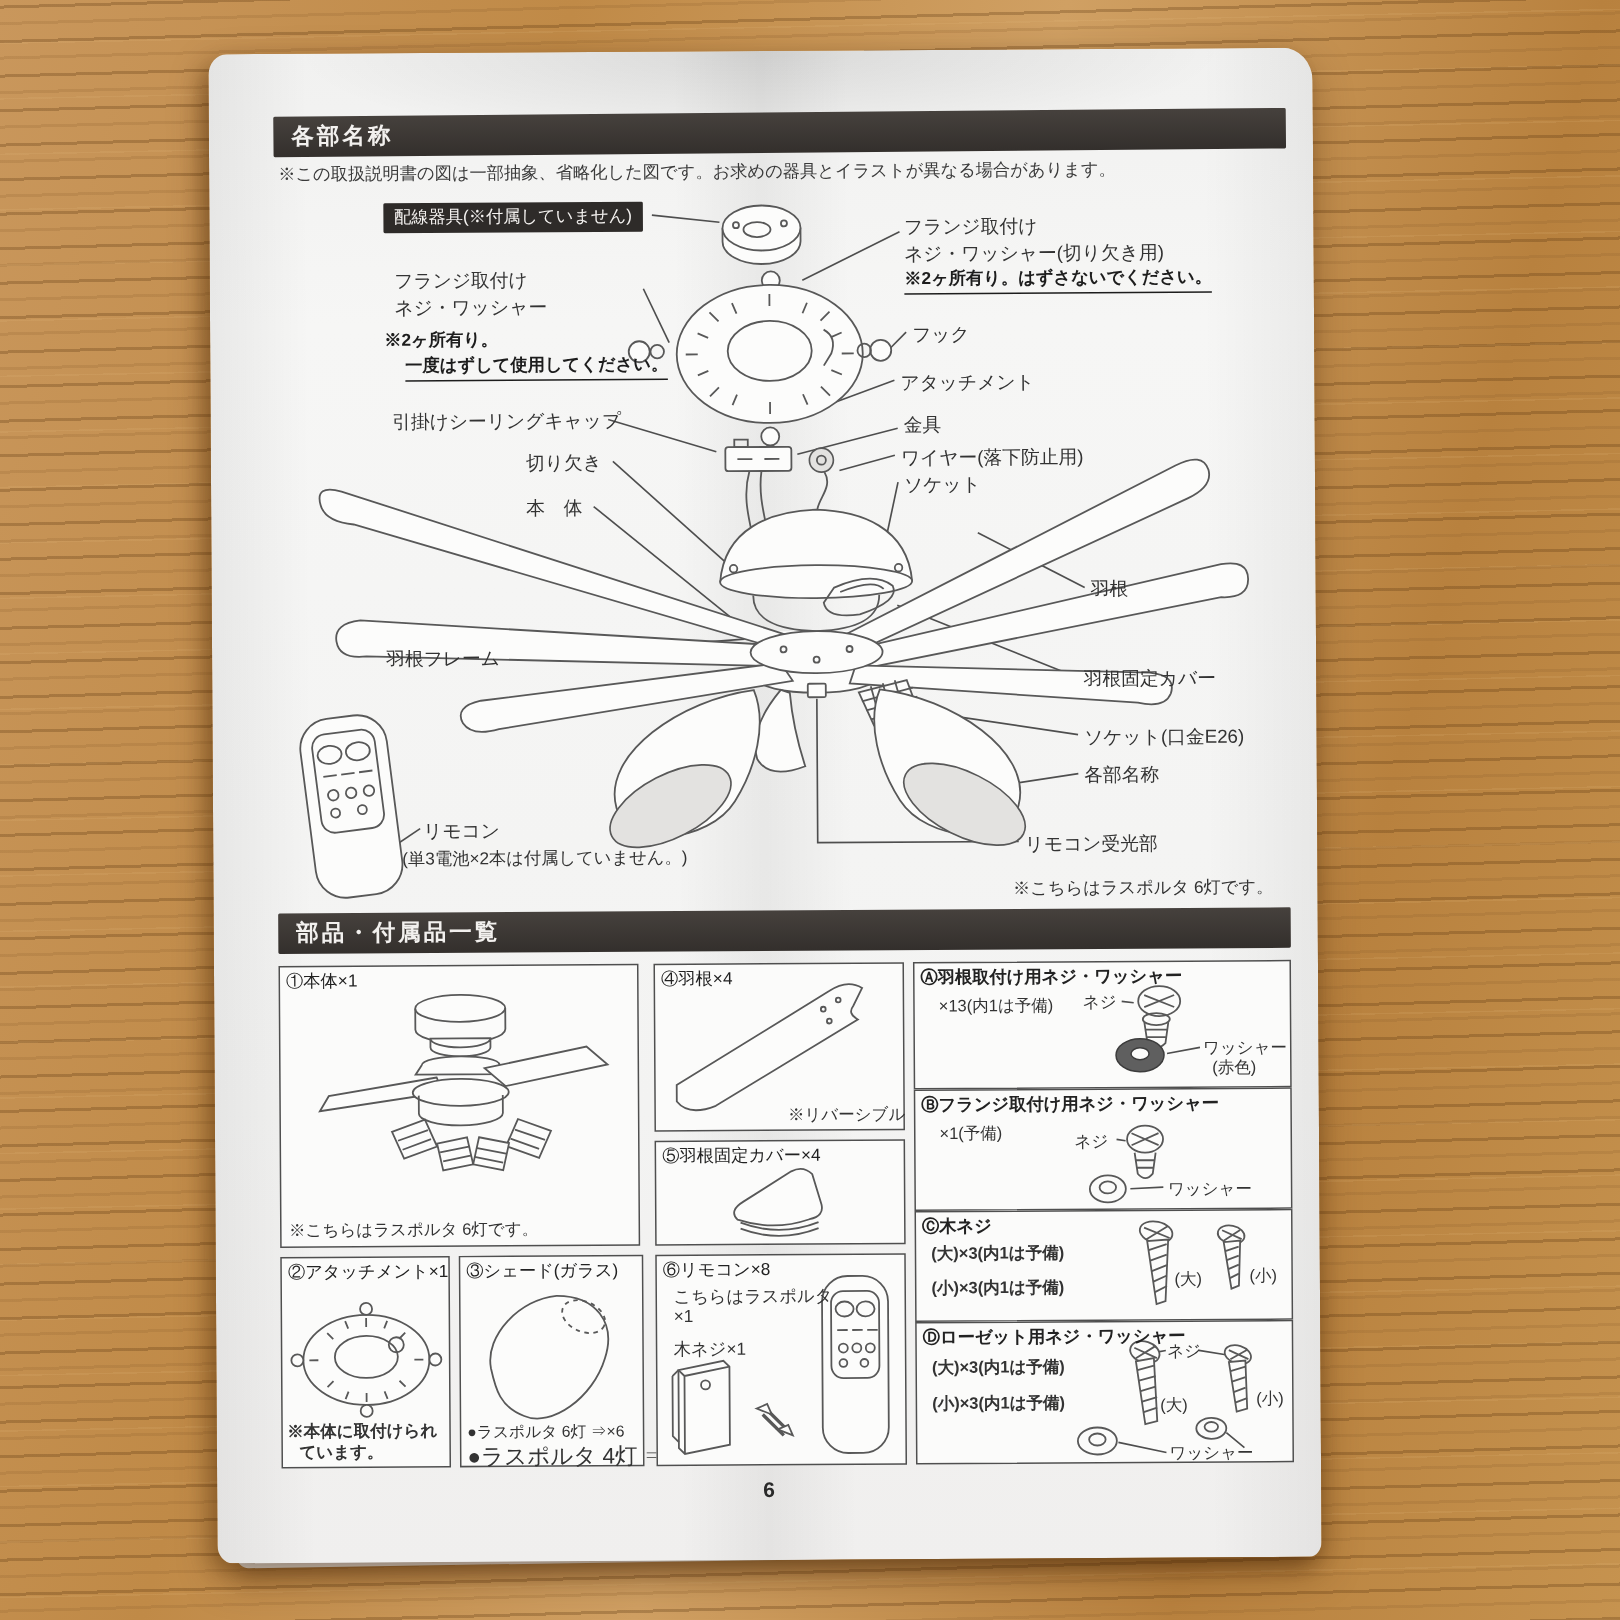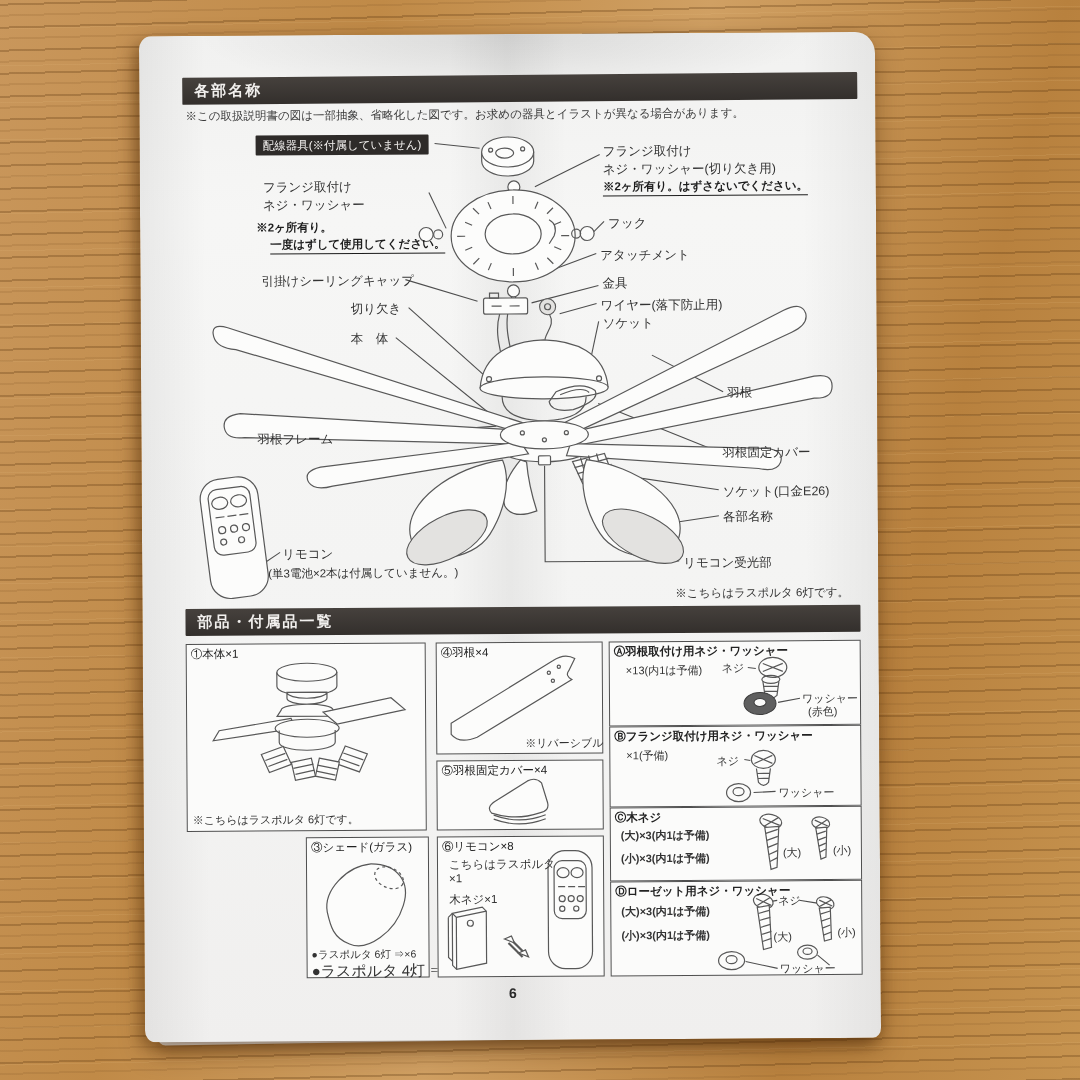--- a/index.html
+++ b/index.html
@@ -267,20 +267,37 @@
     <div class="cell" style="left:250px;top:118px;width:167px;height:70px">
       <svg width="167" height="70" viewBox="0 0 167 70">
         <g transform="translate(46,14)">
           <path class="artn" d="M10,44 q26,10 52,0 M10,40 q26,10 52,0"></path>
           <path class="art" d="M8,38 Q2,32 12,26 L44,6 Q52,2 58,8 L64,28 Q66,36 56,38 Q32,46 8,38 Z"></path>
         </g>
       </svg>
       <div class="ct">⑤羽根固定カバー×4</div>
     </div>
 
+    <div class="cell" style="left:0;top:194px;width:113px;height:141px">
+      <svg width="113" height="141" viewBox="0 0 113 141">
+        <g transform="translate(0,6)">
+          <ellipse class="art" cx="56" cy="62" rx="42" ry="30"></ellipse>
+          <ellipse class="artn" cx="56" cy="60" rx="21" ry="14"></ellipse>
+          <path class="artn" d="M56,34 v6 M56,84 v6 M18,62 h6 M88,62 h6 M30,44 l4,4 M82,44 l-4,4 M30,80 l4,-4 M82,80 l-4,-4 M42,36 l2,5 M70,36 l-2,5 M42,88 l2,-5 M70,88 l-2,-5"></path>
+          <circle class="art" cx="56" cy="28" r="4"></circle>
+            <circle class="art" cx="56" cy="96" r="4"></circle>
+          <circle class="art" cx="10" cy="62" r="4"></circle>
+            <circle class="art" cx="102" cy="62" r="4"></circle>
+          <circle class="artn" cx="76" cy="52" r="5"></circle>
+        </g>
+      </svg>
+      <div class="ct">②アタッチメント×1</div>
+      <div class="sl b" style="left:3px;top:108px">※本体に取付けられ</div>
+      <div class="sl b" style="left:11px;top:122px">ています。</div>
+    </div>
 
     <div class="cell" style="left:119px;top:194px;width:123px;height:141px">
       <svg width="123" height="141" viewBox="0 0 123 141">
         <g transform="translate(6,18)">
           <path class="art" d="M14,56 C10,34 34,10 58,8 C84,8 98,26 90,50 C82,76 54,96 36,88 C20,82 17,70 14,56 Z"></path>
           <ellipse class="artn" stroke-dasharray="3,3" cx="76" cy="22" rx="15" ry="10" transform="rotate(24 76 22)"></ellipse>
         </g>
       </svg>
       <div class="ct">③シェード(ガラス)</div>
       <div class="sl" style="left:4px;top:110px;font-size:10.5px">●ラスポルタ 6灯 ⇒×6</div>

